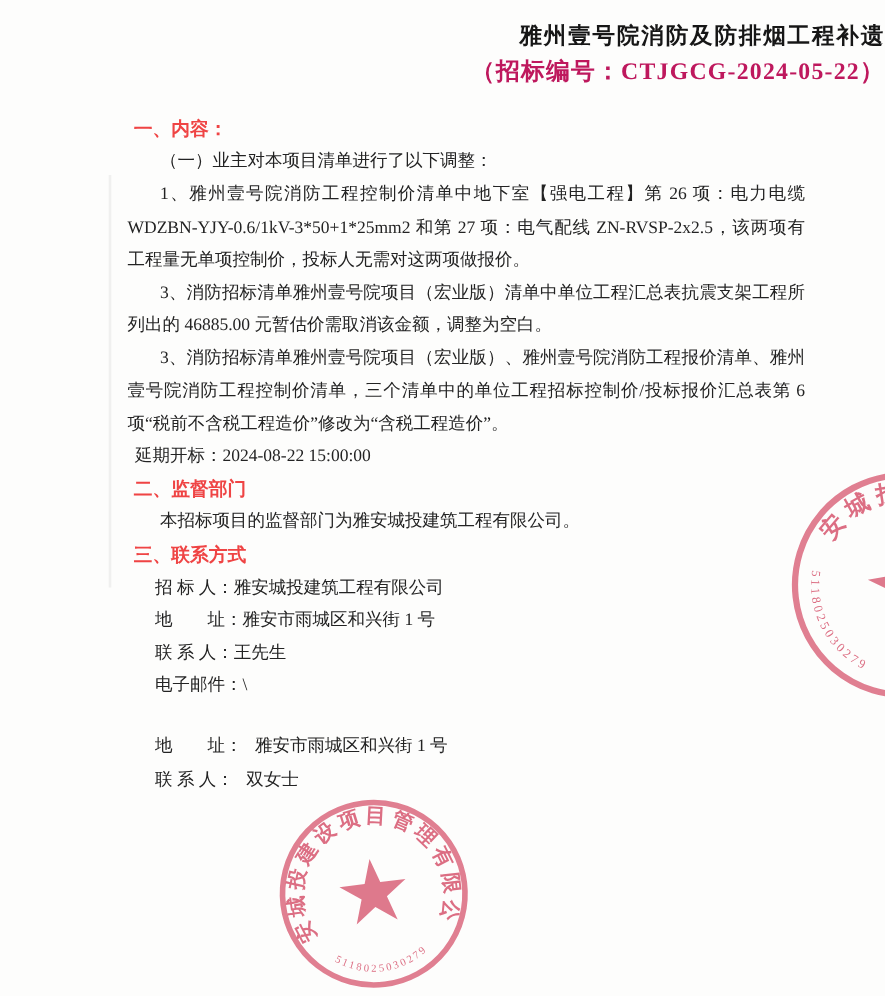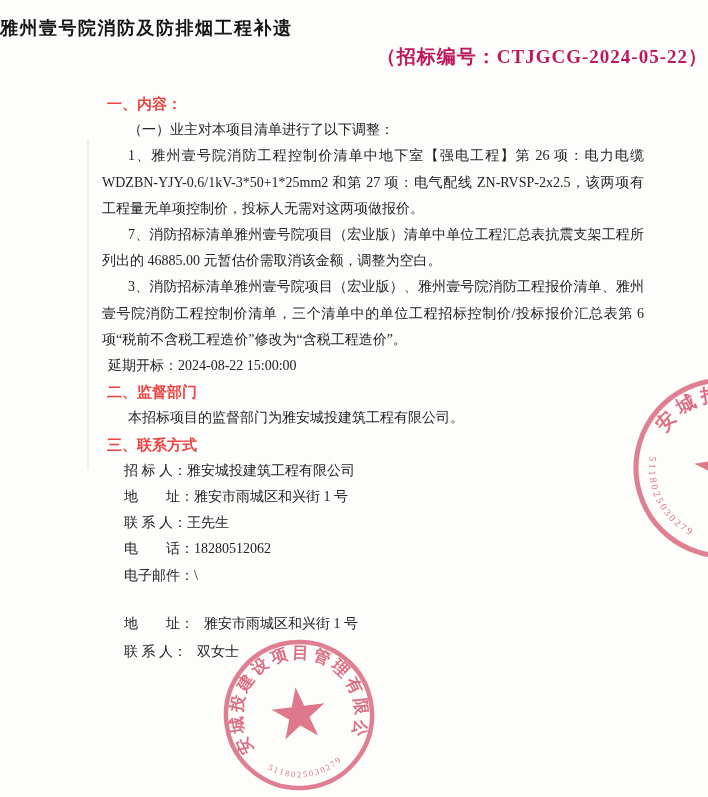--- a/index.html
+++ b/index.html
@@ -9,21 +9,21 @@
     height: 797px;
     margin: 0 auto;
     background: #fdfdfc;
     overflow: hidden;
     font-family: "Liberation Serif", "DejaVu Serif", serif;
     color: #232323;
   }
   .doc-title {
     position: absolute;
     top: 16px; left: 0; width: 100%;
-    text-align: left;
+    text-align: right;
     font-size: 18px;
     font-weight: bold;
     letter-spacing: 1.5px;
     color: #161616;
   }
   .doc-subtitle {
     position: absolute;
     top: 44px; left: 0; width: 100%;
     text-align: right;
     font-size: 19px;
@@ -67,39 +67,36 @@
 
   <div class="doc-title">雅州壹号院消防及防排烟工程补遗</div>
   <div class="doc-subtitle">（招标编号：CTJGCG-2024-05-22）</div>
 
   <div class="scan-artifact"></div>
 
   <div class="content">
     <div class="sec-heading">一、内容：</div>
     <p>（一）业主对本项目清单进行了以下调整：</p>
     <p>1、雅州壹号院消防工程控制价清单中地下室【强电工程】第 26 项：电力电缆 WDZBN-YJY-0.6/1kV-3*50+1*25mm2 和第 27 项：电气配线 ZN-RVSP-2x2.5，该两项有工程量无单项控制价，投标人无需对这两项做报价。</p>
-    <p>7、消防招标清单雅州壹号院项目（宏业版）清单中单位工程汇总表抗震支架工程所列出的 46885.00 元暂估价需取消该金额，调整为空白。</p>
+    <p>3、消防招标清单雅州壹号院项目（宏业版）清单中单位工程汇总表抗震支架工程所列出的 46885.00 元暂估价需取消该金额，调整为空白。</p>
     <p>3、消防招标清单雅州壹号院项目（宏业版）、雅州壹号院消防工程报价清单、雅州壹号院消防工程控制价清单，三个清单中的单位工程招标控制价/投标报价汇总表第 6 项“税前不含税工程造价”修改为“含税工程造价”。</p>
     <p class="flush">延期开标：2024-08-22 15:00:00</p>
     <div class="sec-heading">二、监督部门</div>
     <p>本招标项目的监督部门为雅安城投建筑工程有限公司。</p>
     <div class="sec-heading">三、联系方式</div>
 
     <div class="tenderer">
       <div class="row">
         <span class="label">招 标 人：</span><span class="value">雅安城投建筑工程有限公司</span>
       </div>
       <div class="row">
         <span class="label">地　　址：</span><span class="value">雅安市雨城区和兴街 1 号</span>
       </div>
       <div class="row">
         <span class="label">联 系 人：</span><span class="value">王先生</span>
-      </div>
-      <div class="row">
-        <span class="label">电　　话：</span><span class="value">18280512062</span>
       </div>
       <div class="row">
         <span class="label">电子邮件：</span><span class="value">\</span>
       </div>
     </div>
 
     <div class="agency">
       <div class="row pad-value">
         <span class="label">地　　址：</span><span class="value">雅安市雨城区和兴街 1 号</span>
       </div>

